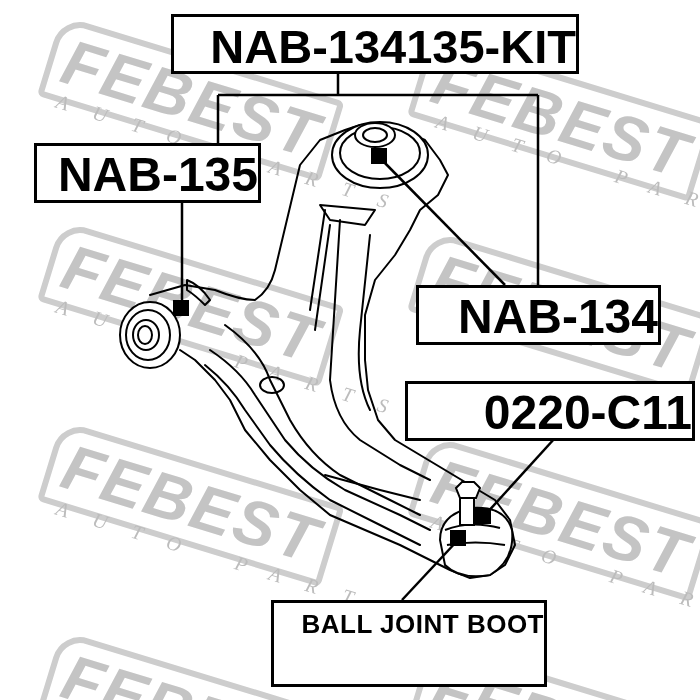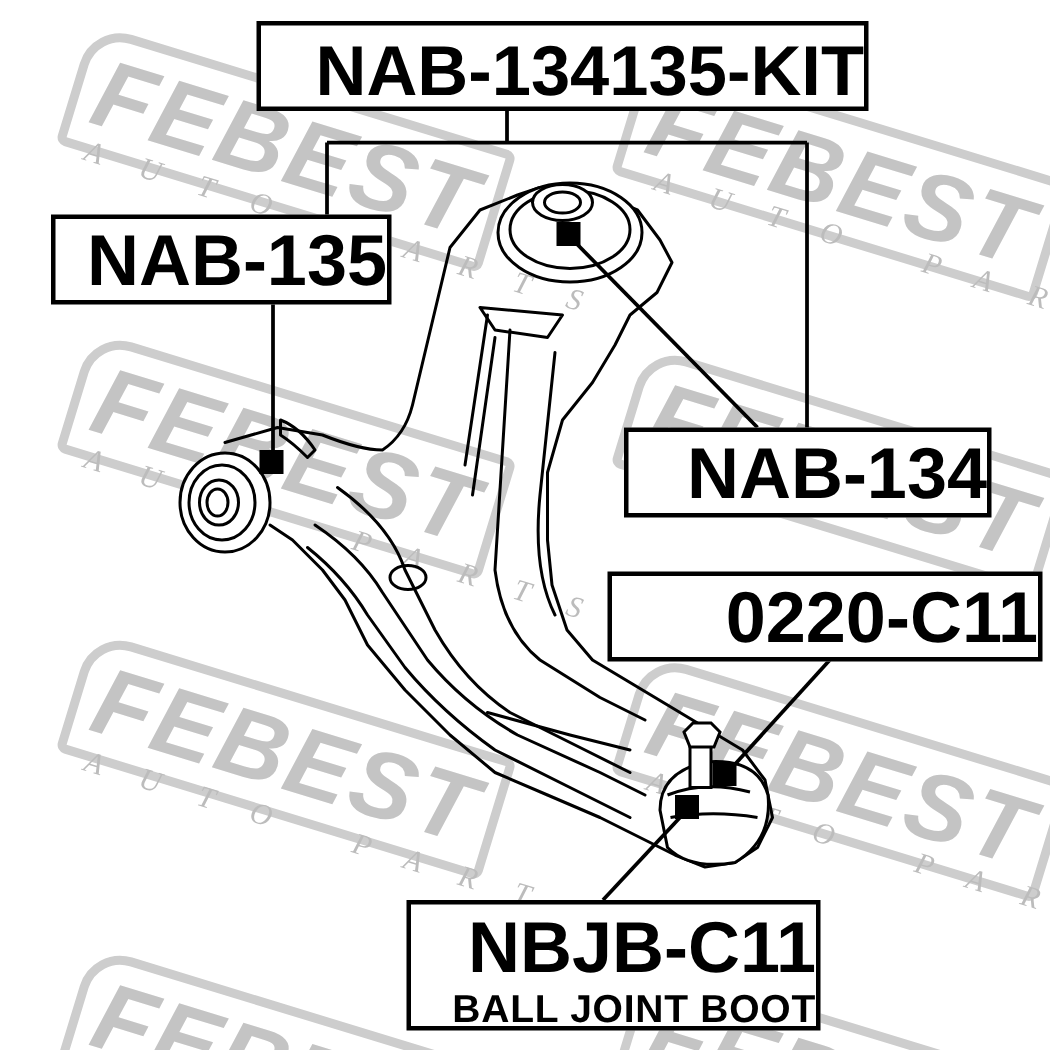--- a/index.html
+++ b/index.html
@@ -124,15 +124,14 @@
 
 <div class="label-box" style="left:401px; top:285px; width:245px; height:60px; font-size:48px; padding-top:5px;margin-left:15px;">
   <span class="label-main">NAB-134</span>
 </div>
 
 <div class="label-box" style="left:405px; top:381px; width:290px; height:60px; font-size:48px; padding-top:5px;">
   <span class="label-main">0220-C11</span>
 </div>
 
 <div class="label-box" style="left:271px; top:600px; width:276px; height:87px; font-size:48px; padding-top:6px;">
-  <span class="label-main">NBJB-C11</span>
   <span class="label-sub">BALL JOINT BOOT</span>
 </div>
 
 </body></html>

